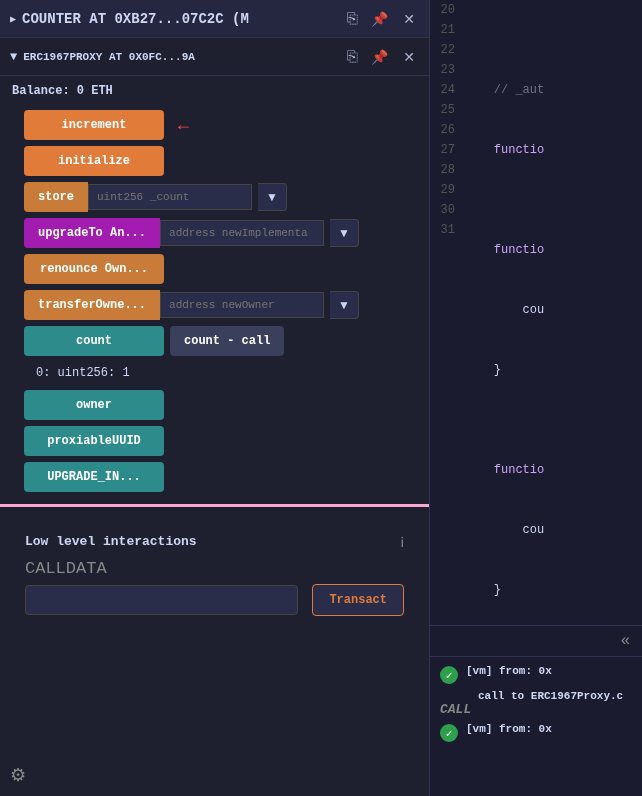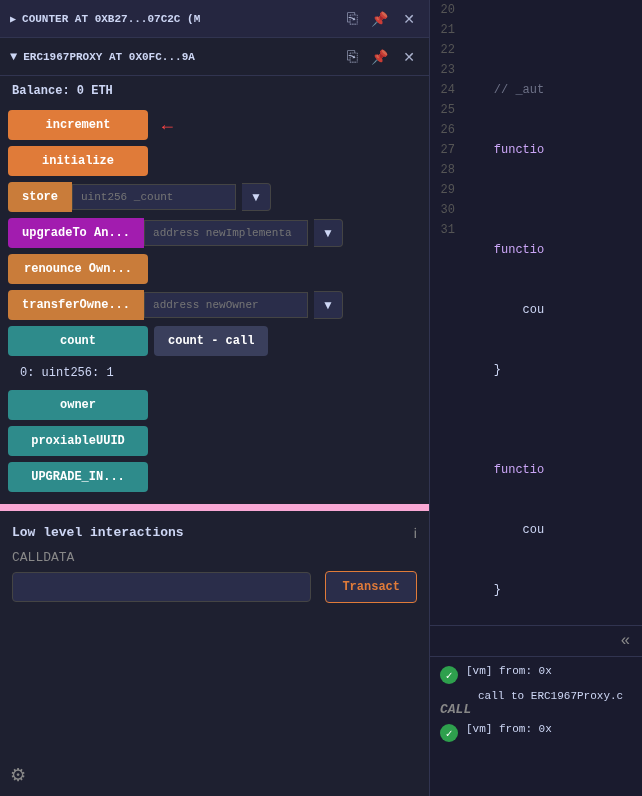--- a/index.html
+++ b/index.html
@@ -33,21 +33,21 @@
       background: #252640;
       border-bottom: 1px solid #313450;
       gap: 6px;
     }
     .contract-header .chevron-icon {
       color: #cdd6f4;
       font-size: 10px;
     }
     .contract-header .title {
       flex: 1;
-      font-size: 11px;
+      font-size: 14px;
       color: #cdd6f4;
       font-weight: bold;
     }
     .header-icon-btn {
       background: none;
       border: none;
       color: #cdd6f4;
       cursor: pointer;
       padding: 2px 4px;
       font-size: 14px;
@@ -73,21 +73,21 @@
     
     .balance-row {
       padding: 8px 12px;
       font-size: 12px;
       color: #cdd6f4;
     }
     .balance-row span { font-weight: bold; }
 
     
     .buttons-area {
-      padding: 4px 8px;
+      padding: 4px 24px;
       display: flex;
       flex-direction: column;
       gap: 6px;
     }
 
     
     .fn-row {
       display: flex;
       align-items: center;
       gap: 6px;
@@ -200,42 +200,42 @@
 
     
     .red-arrow {
       color: #ff4444;
       font-size: 18px;
       margin-left: 8px;
     }
 
     
     .low-level-section {
-      padding: 12px;
-      border-top: 7px solid #f9a8d4;
+      padding: 25px;
+      border-top: 3px solid #f9a8d4;
       margin-top: 8px;
     }
     .low-level-header {
       display: flex;
       align-items: center;
       justify-content: space-between;
       margin-bottom: 8px;
     }
     .low-level-title {
       font-size: 13px;
       color: #cdd6f4;
       font-weight: bold;
     }
     .info-icon {
       color: #888;
       font-size: 14px;
       cursor: pointer;
     }
     .calldata-label {
-      font-size: 13px;
+      font-size: 17px;
       color: #888;
       margin-bottom: 6px;
     }
     .low-level-row {
       display: flex;
       gap: 14px;
       align-items: center;
     }
     .calldata-input {
       flex: 1;
@@ -360,20 +360,21 @@
       flex-shrink: 0;
       margin-top: 12px;
       font-style: italic;
     }
 
     .terminal-text {
       color: #cdd6f4;
       font-family: 'Courier New', monospace;
       font-size: 11px;
       word-break: break-all;
+      font-weight: bold;
     }
 
     .double-chevron {
       color: #888;
       font-size: 16px;
       cursor: pointer;
       padding: 4px;
     }
 
     .chevron-area {

